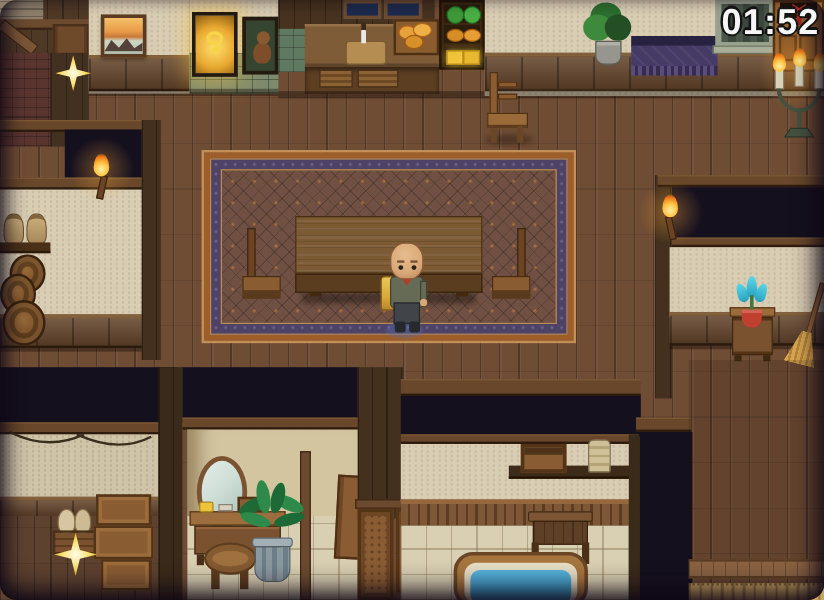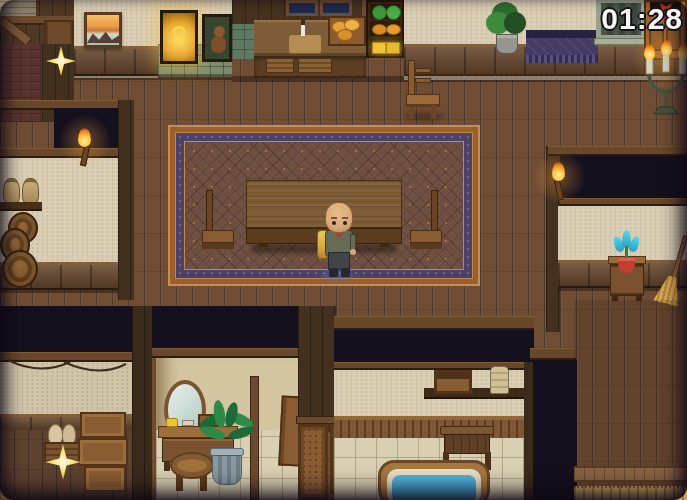--- a/index.html
+++ b/index.html
@@ -293,15 +293,15 @@
 
   <div class="a bm" style="left:530px;top:348px;width:46px;height:12px;"></div>
   <div class="a bk" style="left:533px;top:360px;width:44px;height:140px;"></div>
   <div class="a" style="left:574px;top:300px;width:113px;height:200px;background:rgba(25,14,6,.14);"></div>
   <div class="a" style="left:574px;top:466px;width:113px;height:16px;background:#8a6242;background-image:repeating-linear-gradient(90deg,rgba(0,0,0,.25) 0 1px,transparent 1px 10px);border-top:2px solid #5a3c22;border-bottom:2px solid #5a3c22;box-sizing:border-box;"></div>
   <div class="a" style="left:574px;top:486px;width:113px;height:14px;background:#c9a462;background-image:repeating-linear-gradient(90deg,rgba(110,80,40,.55) 0 2px,transparent 2px 9px);border-top:2px dotted #7c5c2c;box-sizing:border-box;"></div>
 
   <div class="a sparkle" style="left:46px;top:46px;width:30px;height:30px;"></div>
 
   <div class="a vignette"></div>
-  <div class="a timer" style="right:4px;top:2px;">01:28</div>
+  <div class="a timer" style="right:4px;top:2px;">01:52</div>
 
 </div>
 
 </body></html>

